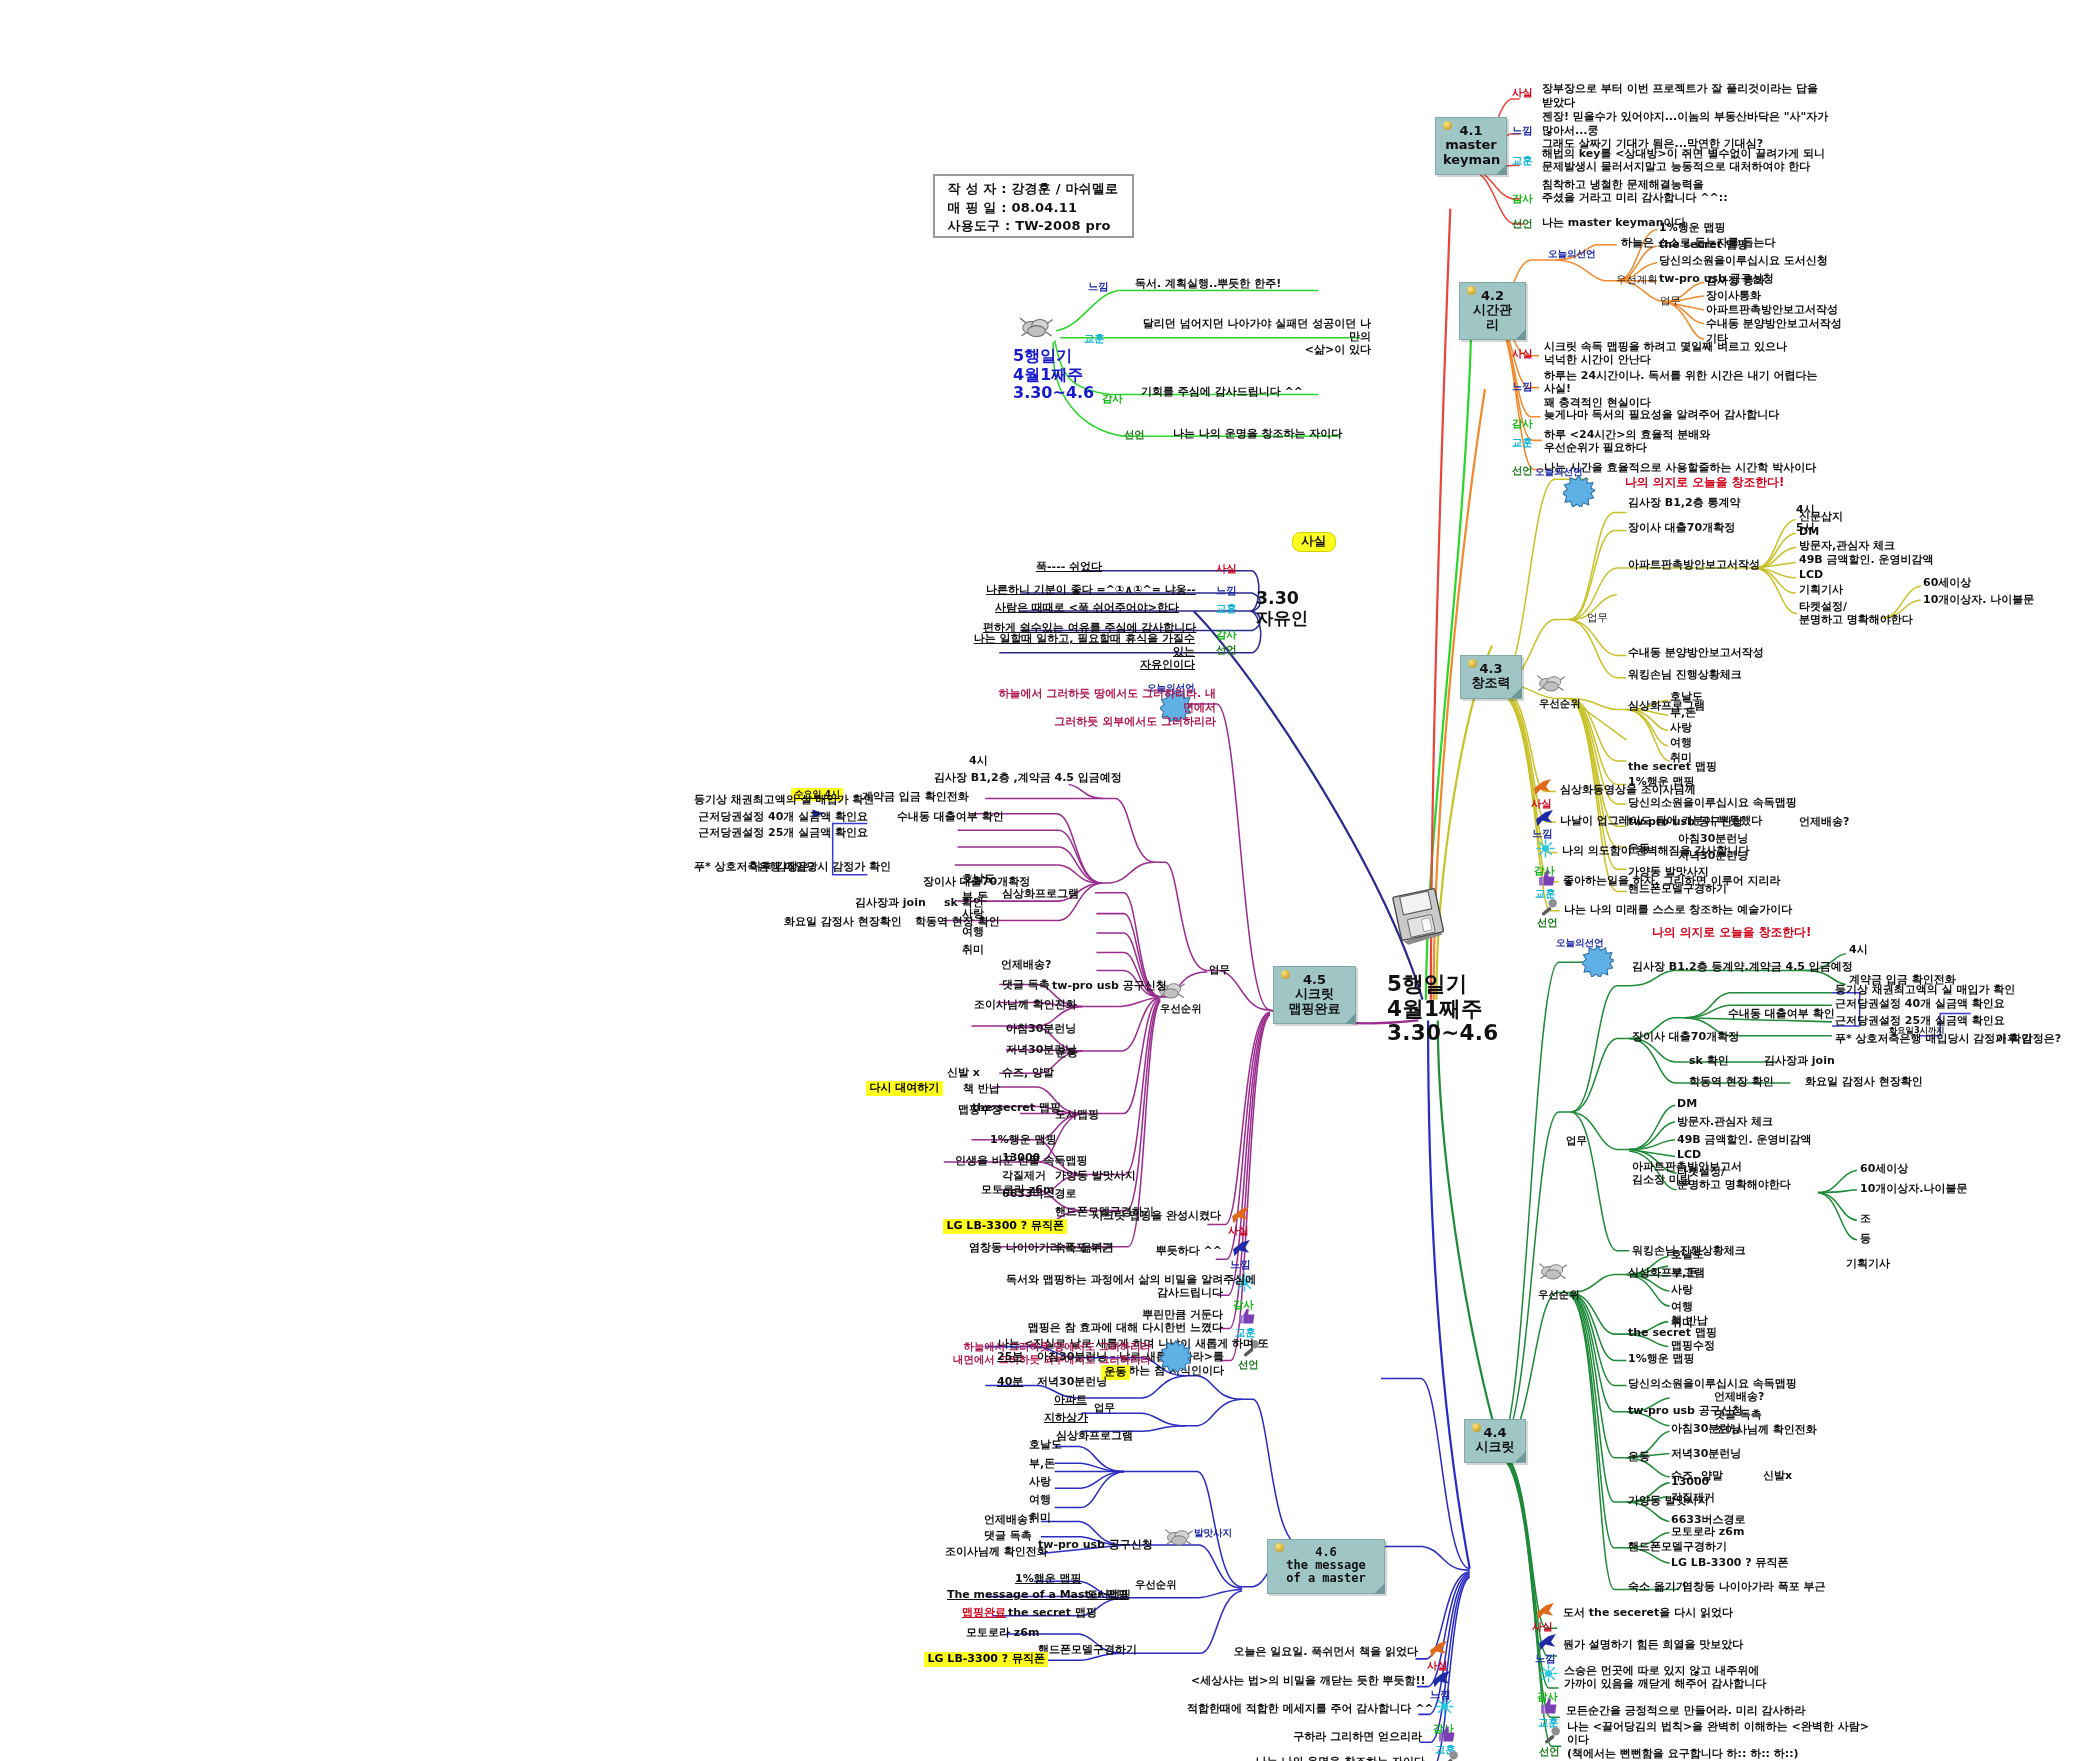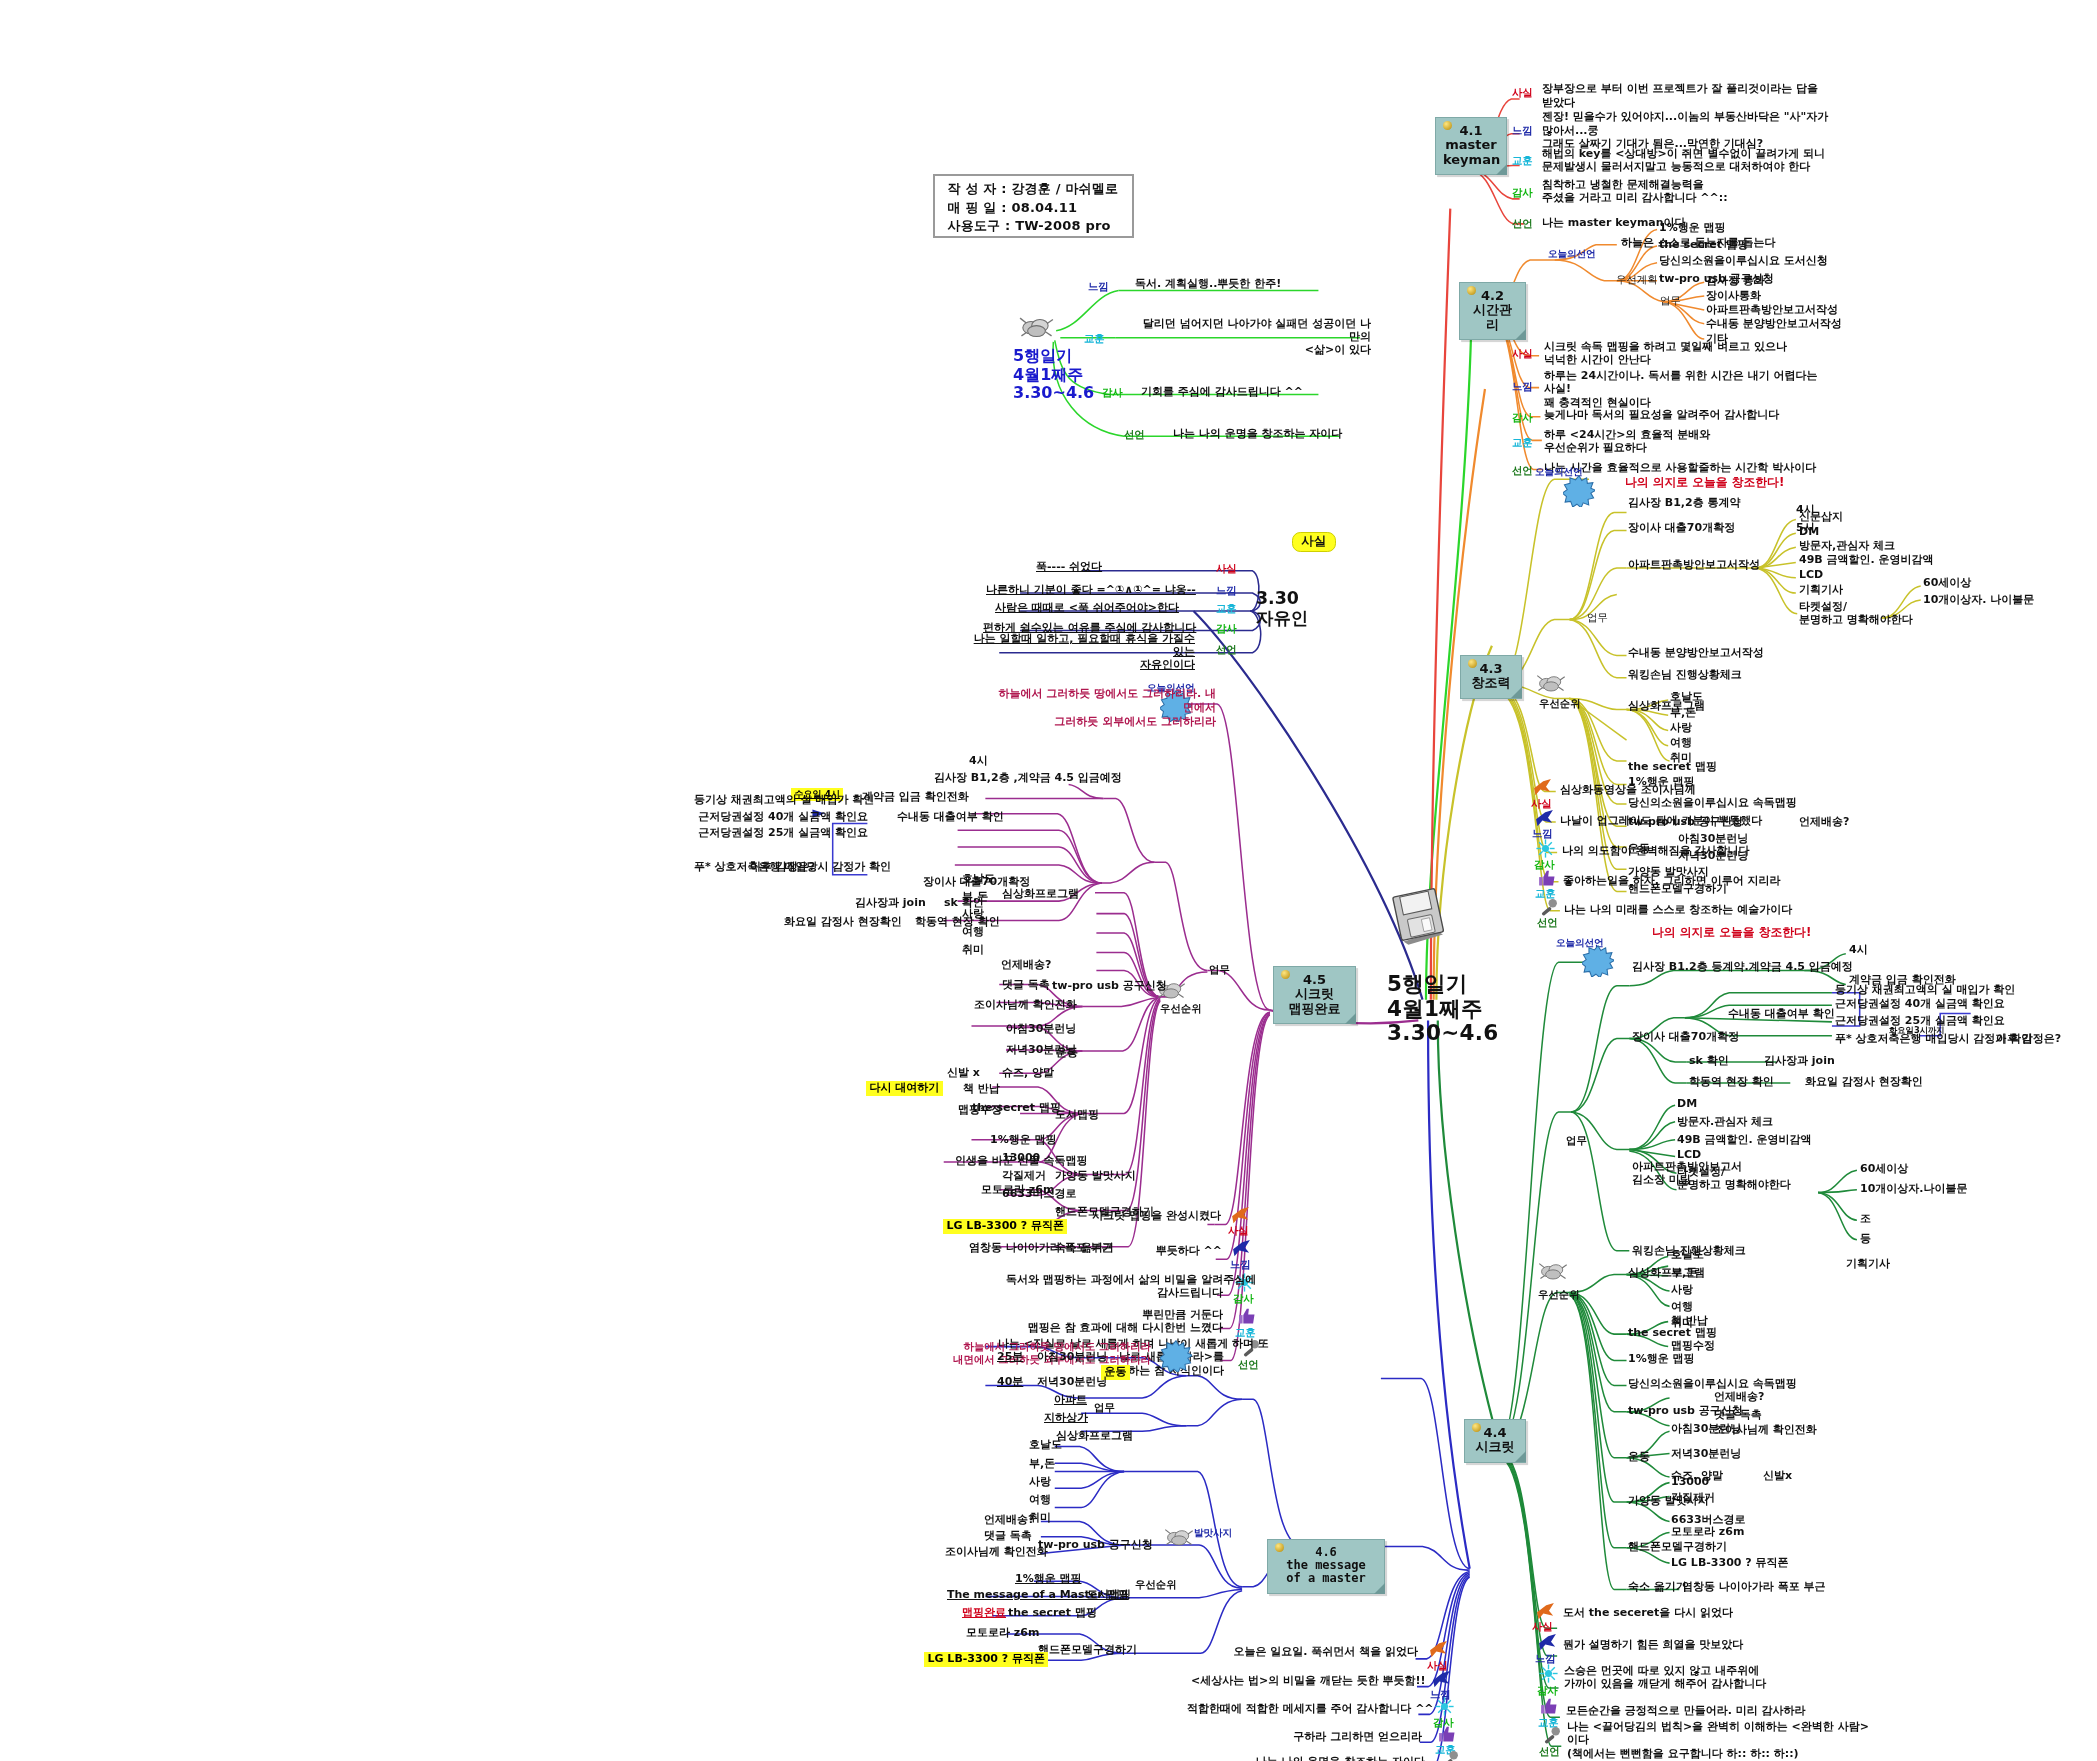--- a/index.html
+++ b/index.html
@@ -52,21 +52,21 @@
   }
   .pin{ position:absolute; width:9px; height:9px; border-radius:50%;
         background:radial-gradient(circle at 35% 32%, #ffe680, #c9a227 72%, #8a6e12);
         left:7px; top:2.8px; }
 
   
   .cat{ font-size:10.4px; font-weight:bold; letter-spacing:-0.2px; }
   .c-fact{ color:#d0021b; }
   .c-feel{ color:#1f2aa8; }
   .c-less{ color:#17b6d8; }
-  .c-thx { color:#11b511; }
+  .c-thx { color:#11b511;margin-top:6px; }
   .c-decl{ color:#1f7a1f; }
 
   
   .txt{ font-size:11px; color:#111; font-weight:bold; }
   .small{ font-size:10.4px; color:#111; }
   .red{ color:#d0021b; font-weight:bold; }
   .purple-red{ color:#b0174f; font-weight:bold; }
   .hl{ background:#ffff1f; padding:0.7px 3.5px 1.4px 3.5px; }
 
   .cloud{ position:absolute; width:39px; height:26px; }

